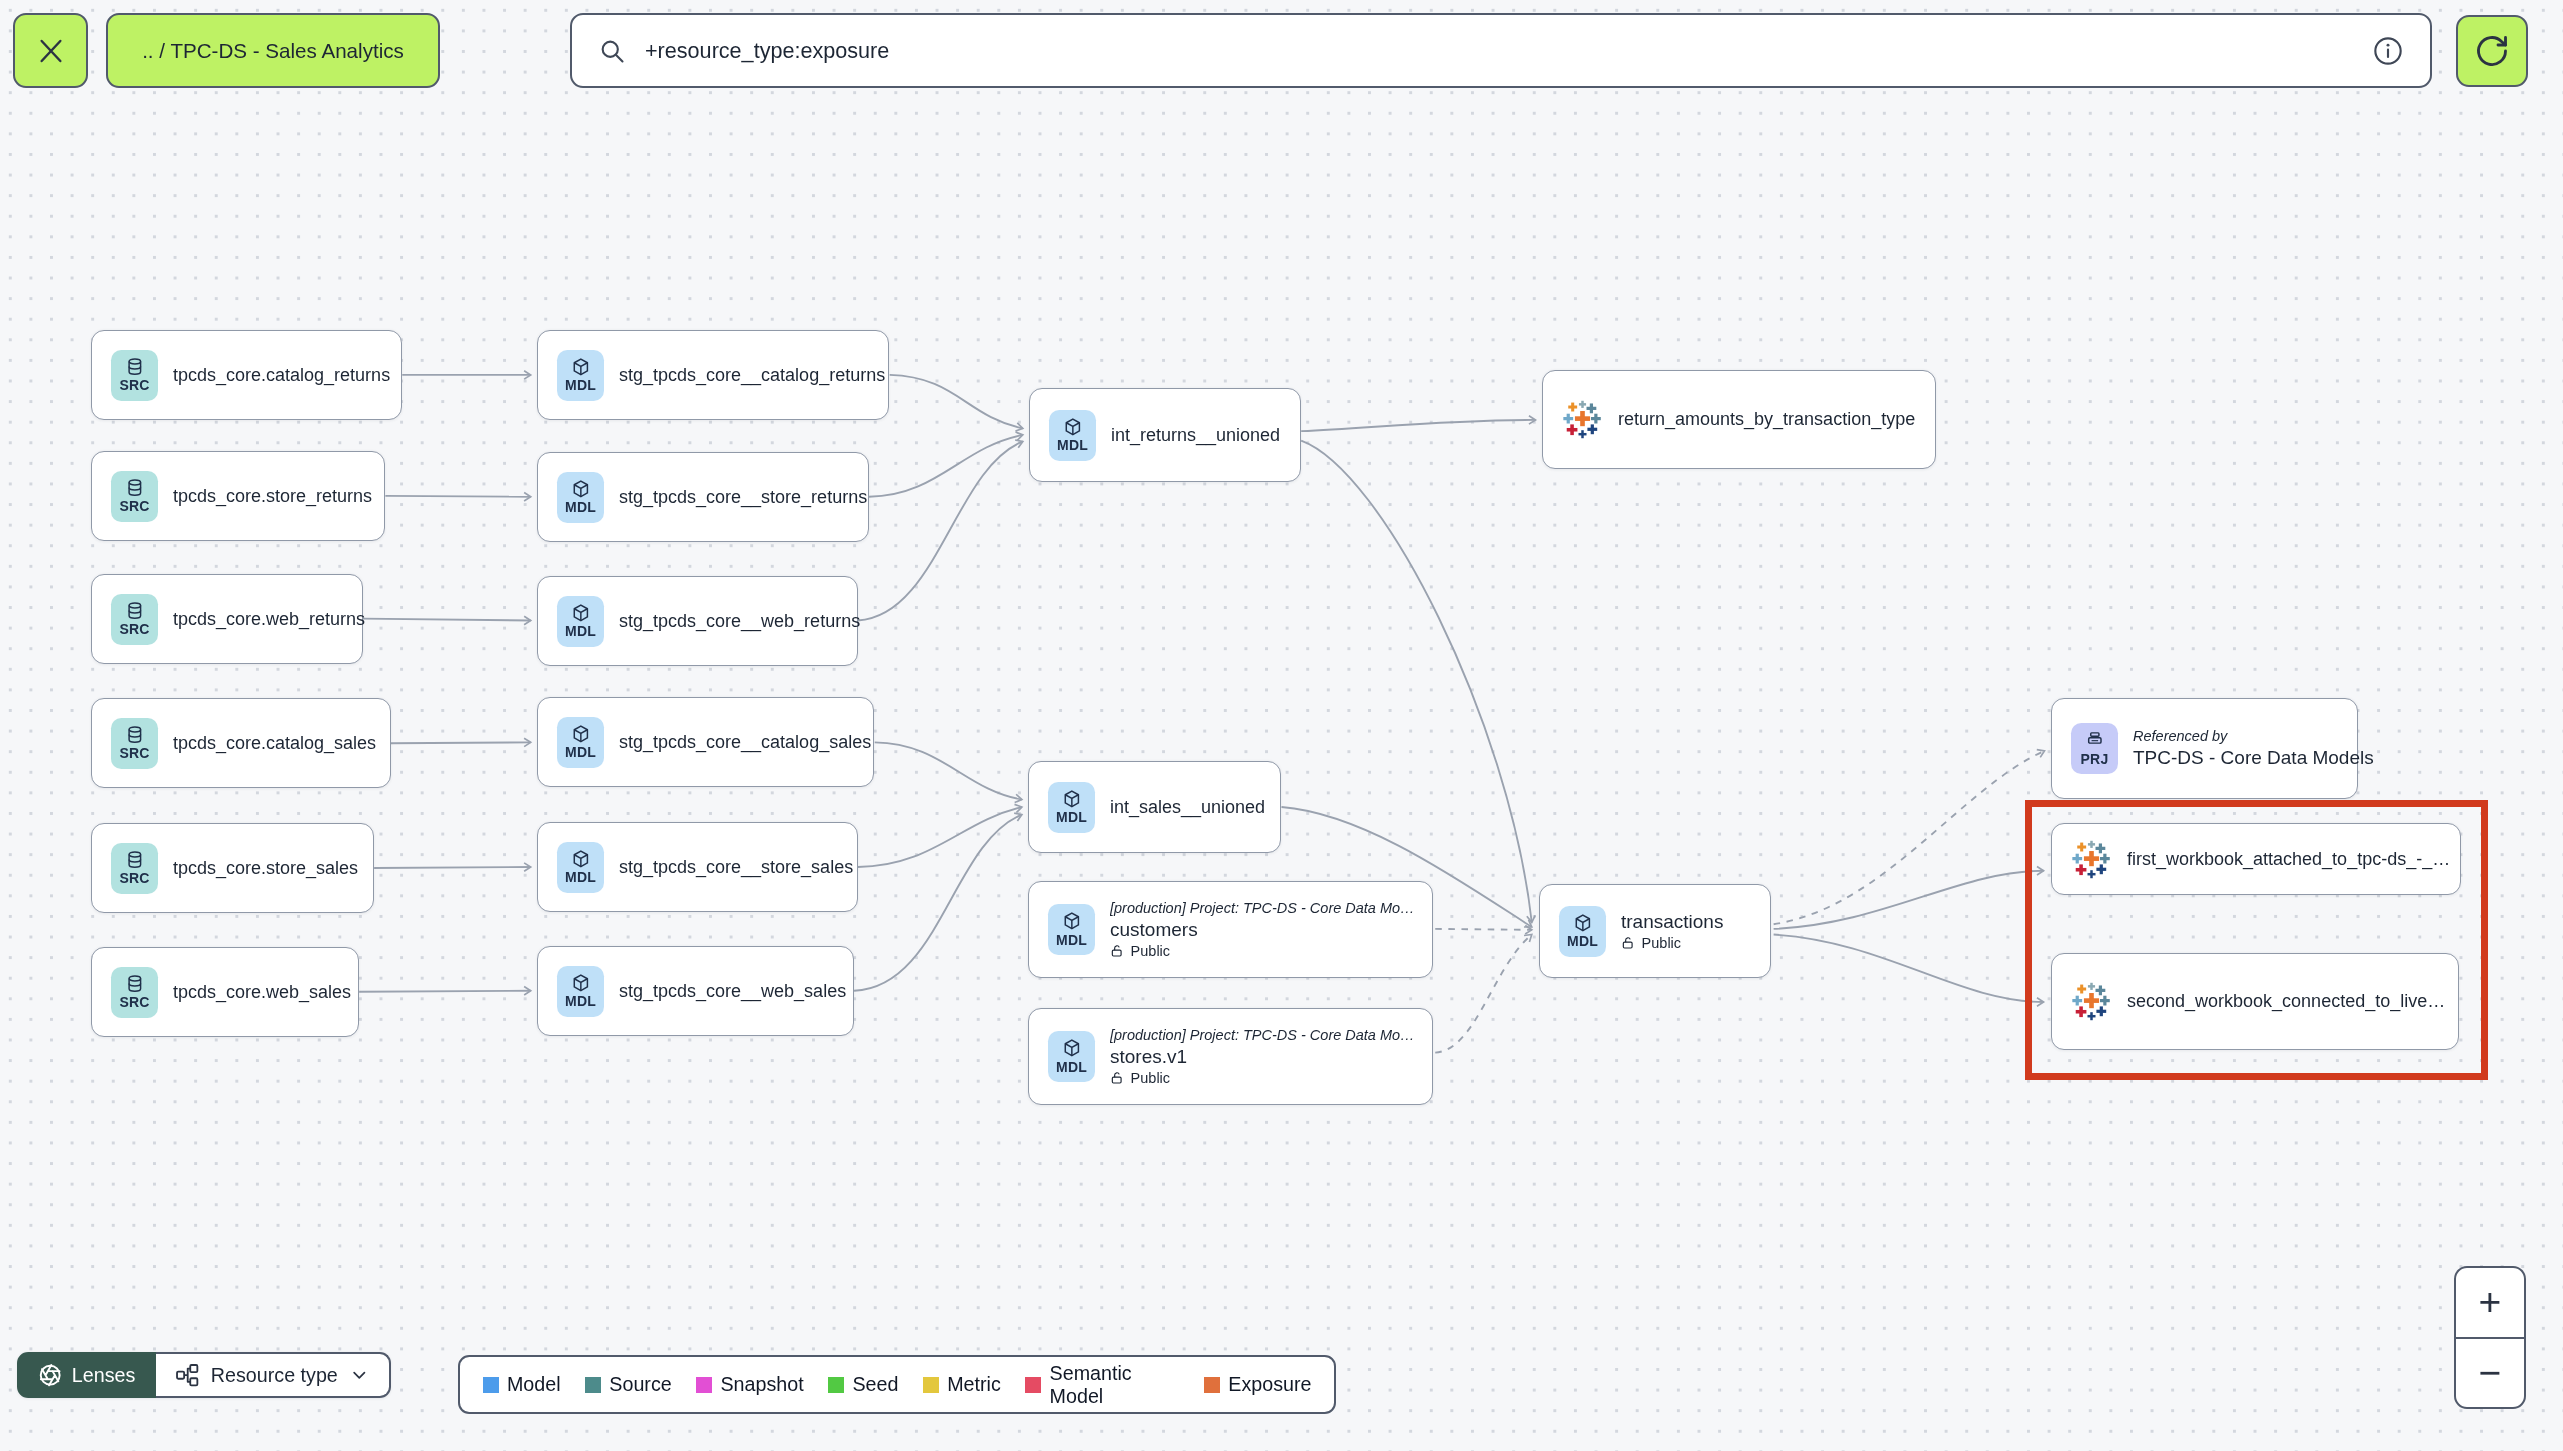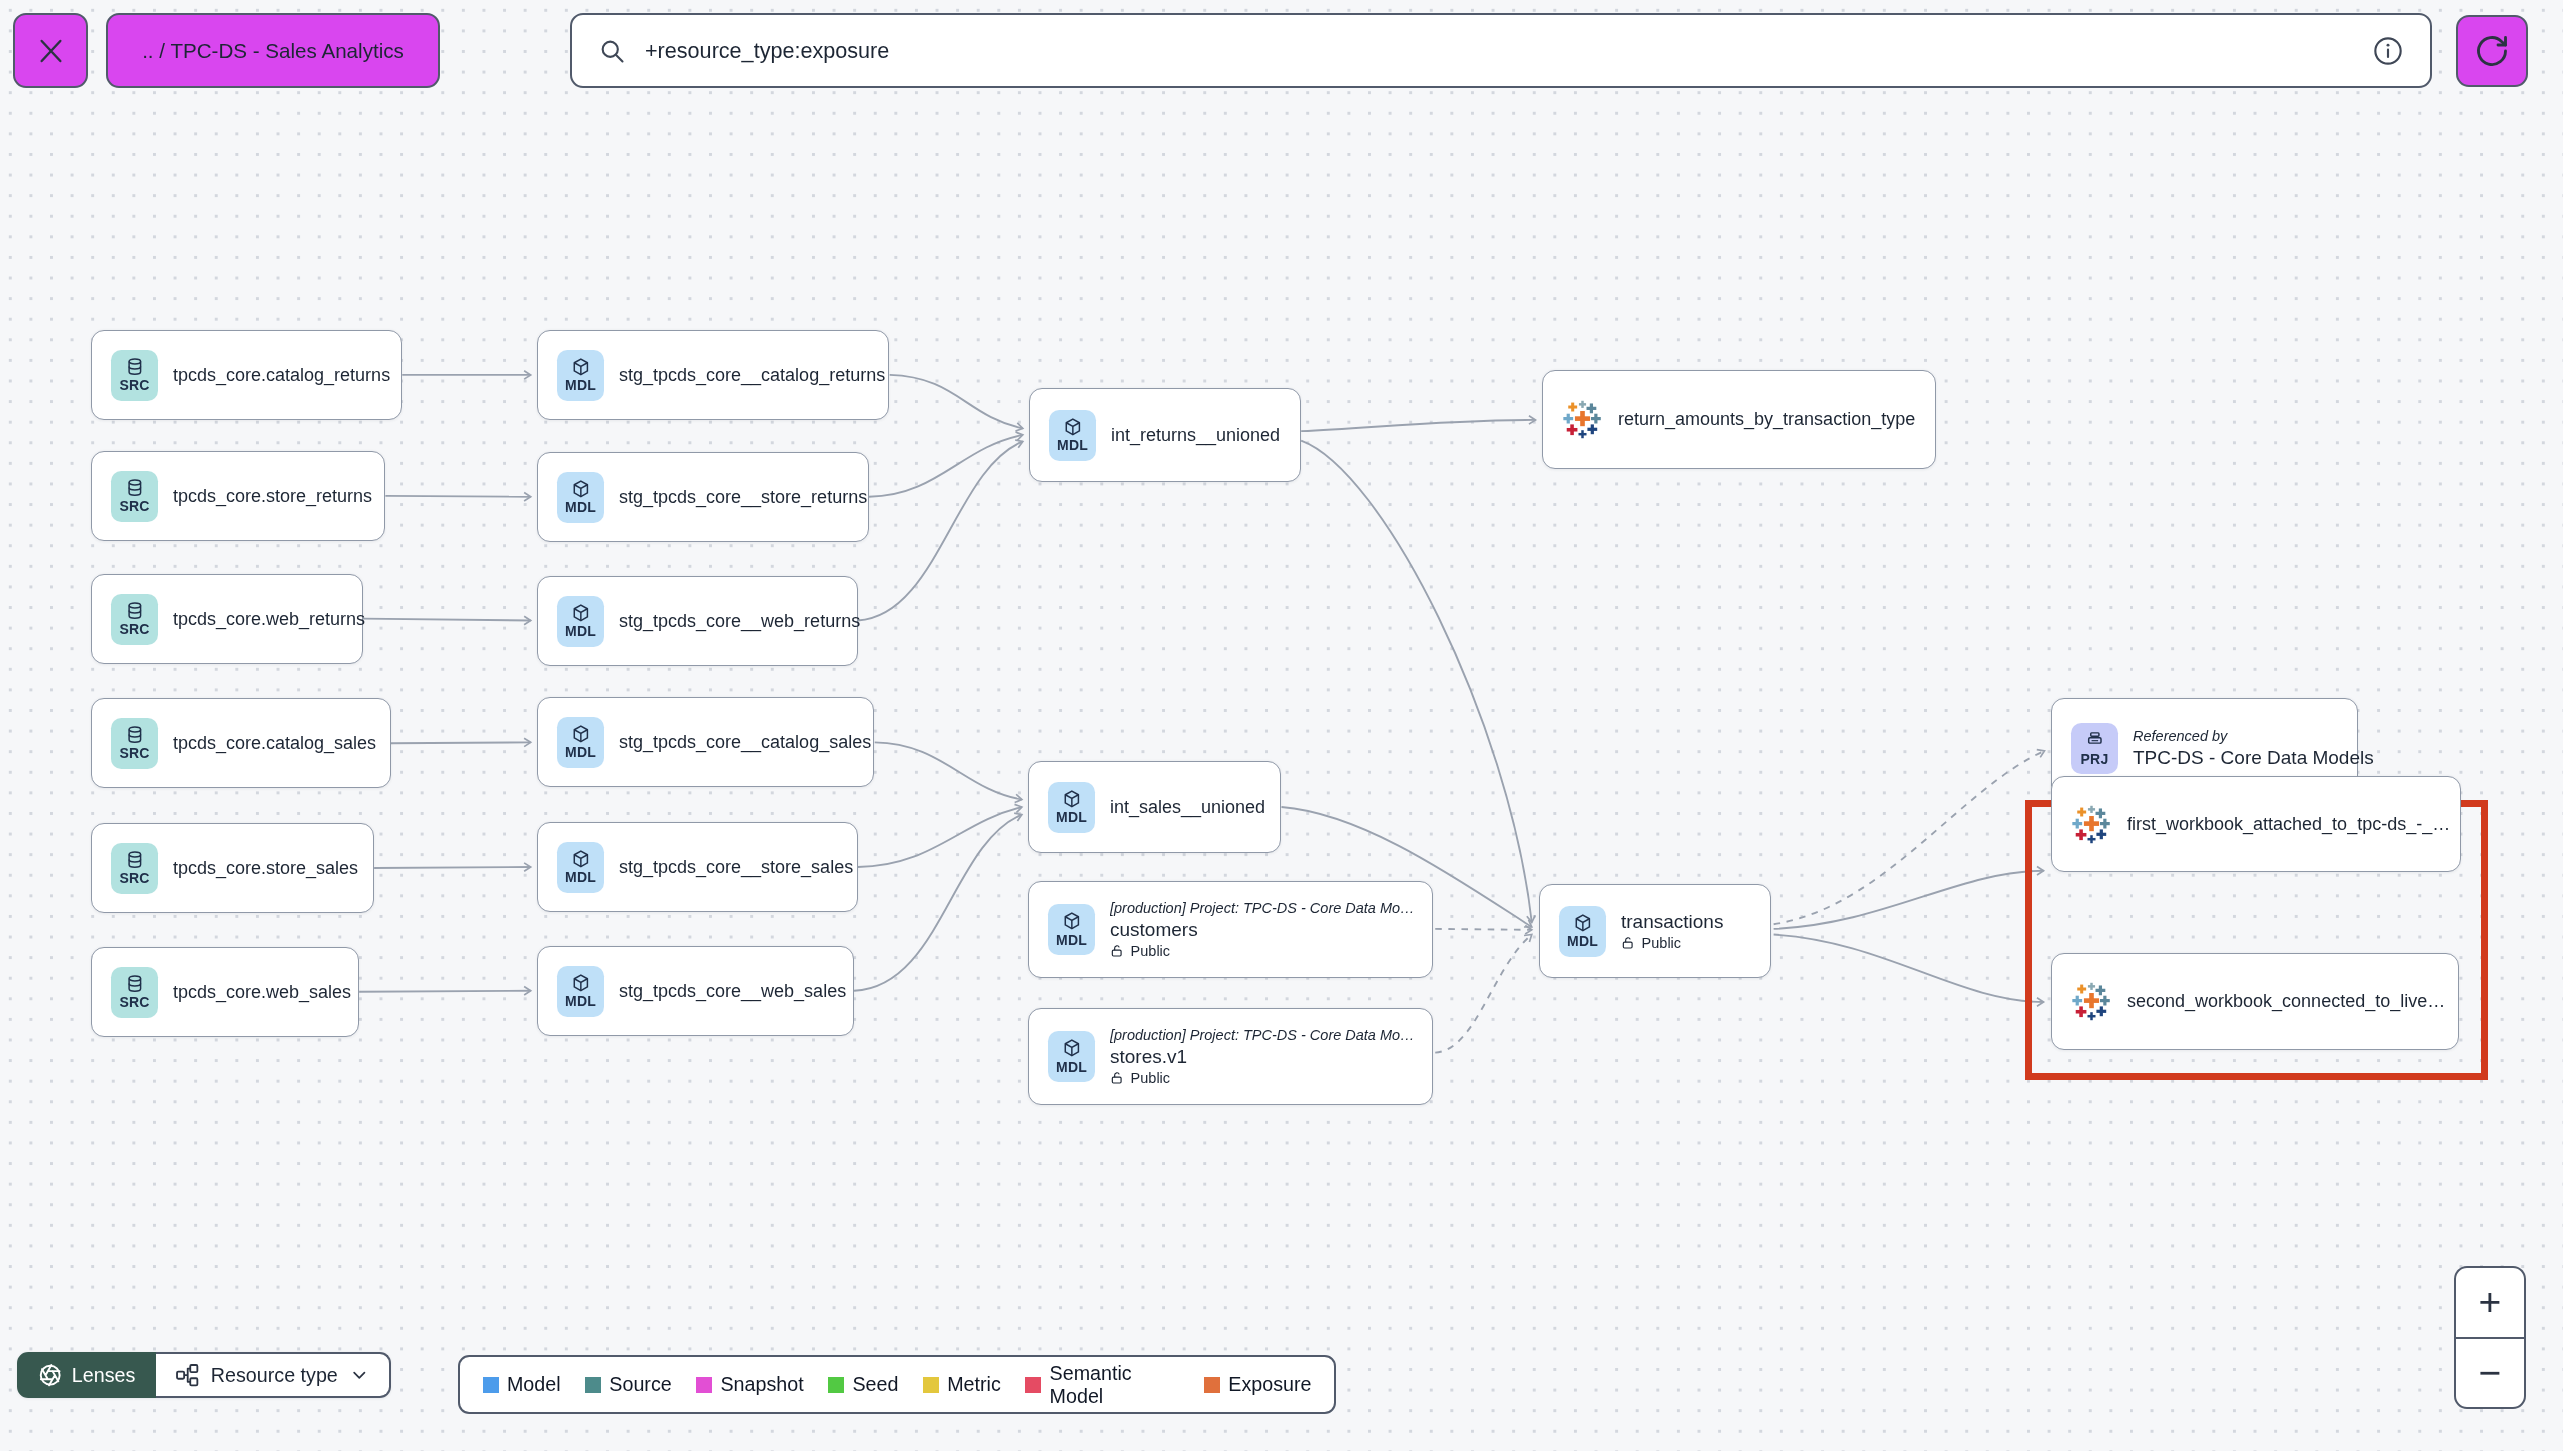--- a/index.html
+++ b/index.html
@@ -6,21 +6,21 @@
   body{
     width:2563px;height:1451px;overflow:hidden;position:relative;
     font-family:"Liberation Sans",sans-serif;
     background-color:#f6f7f9;
     background-image:radial-gradient(circle,#d3d7de 1.6px,transparent 1.7px);
     background-size:20.6px 20.6px;
     color:#1d2634;
   }
   
   .tb-btn{
-    position:absolute;top:13px;height:75px;background:#d946ef;
+    position:absolute;top:13px;height:75px;background:#bef264;
     border:2.8px solid #515a6b;border-radius:13px;box-sizing:border-box;
     display:flex;align-items:center;justify-content:center;cursor:pointer;
   }
   .breadcrumb-btn{left:106px;width:334px;font-size:20.6px;color:#1d2634;}
   .close-btn{left:13px;width:75px;}
   .search-bar{
     position:absolute;top:13px;left:570px;width:1862px;height:75px;background:#fff;
     border:2.8px solid #515a6b;border-radius:13px;box-sizing:border-box;
     display:flex;align-items:center;padding:0 26px;gap:17px;
   }
@@ -400,21 +400,21 @@
       </svg>
       <span>PRJ</span>
     </div>
   <div class="lines">
     <span class="line-top">Referenced by</span>
     <span class="line-title">TPC-DS - Core Data Models</span>
   </div>
 </div>
 
 <div class="hl-box"></div>
-<div class="node" style="left:2051px;top:776px;width:410px;height:96px">
+<div class="node" style="left:2051px;top:823px;width:410px;height:72px">
   <svg class="tab-ic" width="41" height="41" viewBox="0 0 46 46">
     <g>
         <rect x="10.3" y="4" width="3.4" height="10" fill="#eb9129"></rect>
         <rect x="7" y="7.3" width="10" height="3.4" fill="#eb9129"></rect>
     <rect x="21.6" y="2" width="2.8" height="8" fill="#8aa8b2"></rect>
         <rect x="19" y="4.6" width="8" height="2.8" fill="#8aa8b2"></rect>
     <rect x="31.2" y="5" width="3.6" height="11" fill="#5b879b"></rect>
         <rect x="27.5" y="8.7" width="11" height="3.6" fill="#5b879b"></rect>
     <rect x="5.2" y="16.5" width="3.6" height="11" fill="#6fa8c9"></rect>
         <rect x="1.5" y="20.2" width="11" height="3.6" fill="#6fa8c9"></rect>

